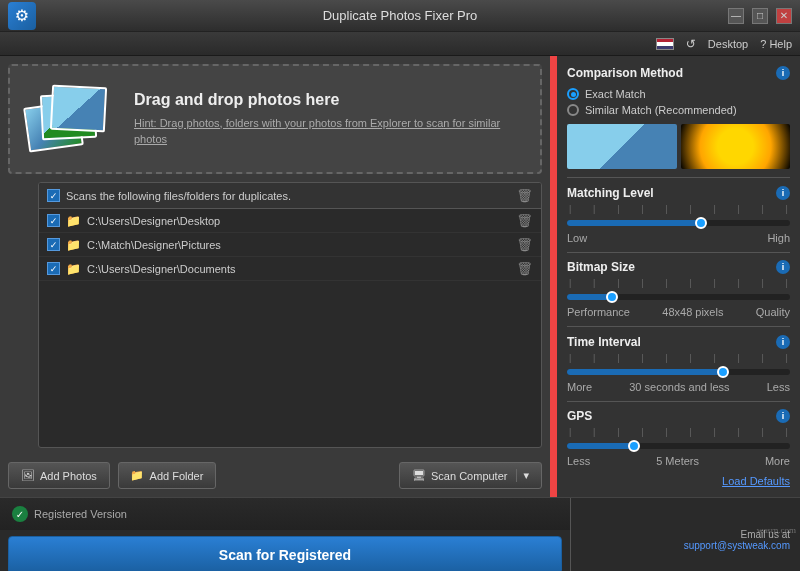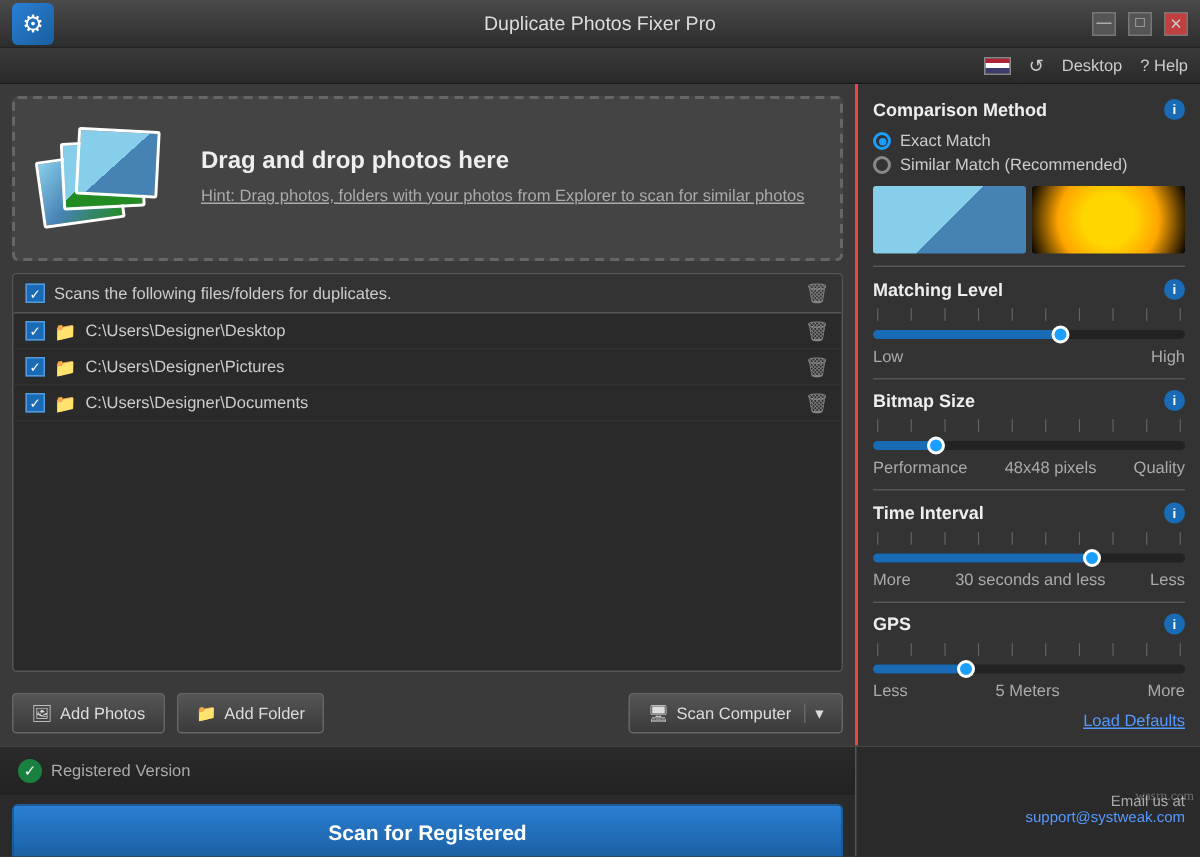--- a/index.html
+++ b/index.html
@@ -139,20 +139,21 @@
       text-decoration: underline;
     }
 
     
     .folder-list-container {
       background: #2a2a2a;
       border: 1px solid #555;
       border-radius: 3px;
       flex: 1;
       overflow: hidden;
+      margin-left: 30px;
     }
     .folder-list-header {
       background: #333;
       padding: 5px 8px;
       display: flex;
       align-items: center;
       justify-content: space-between;
       border-bottom: 1px solid #555;
     }
     .folder-list-header-left {
@@ -226,23 +227,23 @@
       margin-left: auto;
     }
     .btn-scan-computer .dropdown-arrow {
       border-left: 1px solid #666;
       padding-left: 6px;
       margin-left: 4px;
     }
 
     
     .right-panel {
-      width: 230px;
+      width: 250px;
       background: #333;
-      border-left: 2px solid #ef4444;
+      border-left: 7px solid #ef4444;
       padding: 10px;
       display: flex;
       flex-direction: column;
       gap: 8px;
       overflow-y: auto;
       justify-content: flex-end;
     }
     .section-title {
       font-size: 12px;
       font-weight: bold;
@@ -454,21 +455,21 @@
 
       <div class="folder-item">
         <div class="checkbox"></div>
         <span class="folder-icon">📁</span>
         <span>C:\Users\Designer\Desktop</span>
         <span class="trash-icon" style="margin-left:auto;">🗑</span>
       </div>
       <div class="folder-item">
         <div class="checkbox"></div>
         <span class="folder-icon">📁</span>
-        <span>C:\Users\Designer\Pictures</span>
+        <span>C:\Match\Designer\Pictures</span>
         <span class="trash-icon" style="margin-left:auto;">🗑</span>
       </div>
       <div class="folder-item">
         <div class="checkbox"></div>
         <span class="folder-icon">📁</span>
         <span>C:\Users\Designer\Documents</span>
         <span class="trash-icon" style="margin-left:auto;">🗑</span>
       </div>
     </div>
 

